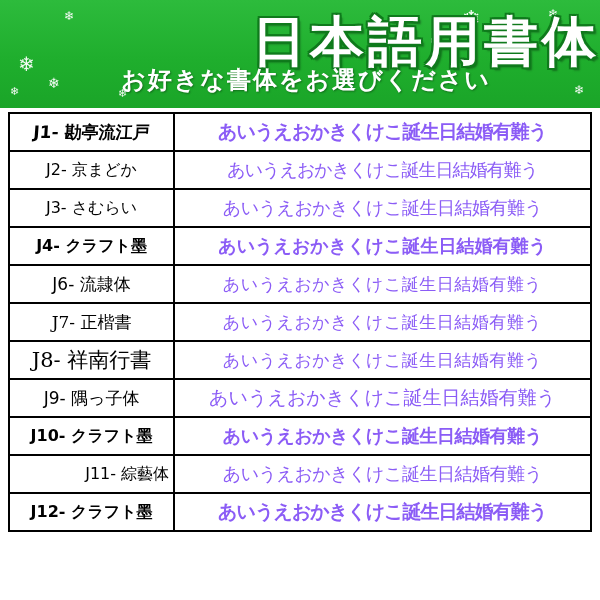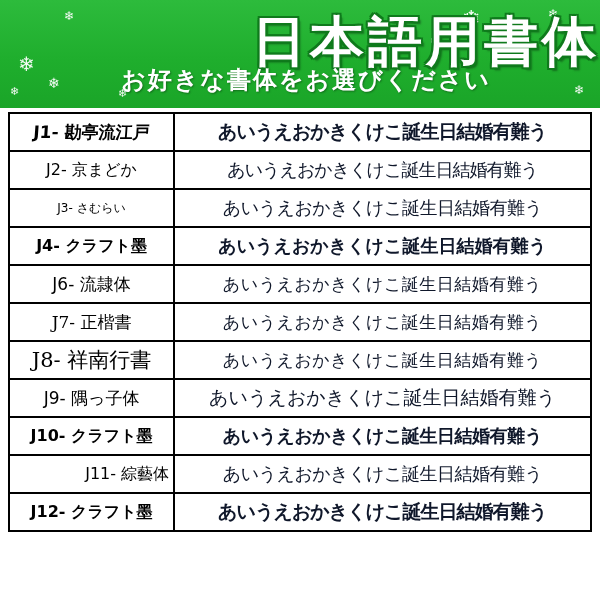--- a/index.html
+++ b/index.html
@@ -89,31 +89,31 @@
     font-family: "DejaVu Sans", sans-serif;
     font-size: 17px;
     color: #000000;
     white-space: nowrap;
   }
   td.sample-cell {
     width: 404px;
     text-align: center;
     font-family: "DejaVu Sans", sans-serif;
     font-size: 18px;
-    color: #0f172a;
+    color: #8b5cf6;
     white-space: nowrap;
     letter-spacing: 0px;
   }
 
   
   .r1 .code-cell { font-weight: bold; font-size: 17px; transform: skewX(-4deg); }
   .r1 .sample-cell { font-weight: bold; font-size: 19px; letter-spacing: -1px; }
   .r2 .code-cell { font-size: 16px; border-radius: 6px; }
   .r2 .sample-cell { font-size: 18px; letter-spacing: -1px; }
-  .r3 .code-cell { font-size: 12px; margin-top: 16px; }
+  .r3 .code-cell { font-size: 16px; margin-top: 16px; }
   .r3 .sample-cell { font-size: 18px; letter-spacing: -0.5px; }
   .r4 .code-cell { font-weight: bold; font-size: 16px; }
   .r4 .sample-cell { font-weight: bold; font-size: 18px; letter-spacing: 0px; }
   .r5 .code-cell { font-size: 17px; }
   .r5 .sample-cell { font-size: 18px; }
   .r6 .code-cell { font-size: 17px; }
   .r6 .sample-cell { font-size: 17px; letter-spacing: 0.5px; }
   .r7 .code-cell { font-family: "DejaVu Serif", serif; font-size: 17px; text-align: center; }
   .r7 .sample-cell { font-family: "DejaVu Serif", serif; font-size: 17px; letter-spacing: 0.5px; }
   .r8 .code-cell { font-family: "DejaVu Serif", serif; font-size: 21px; }

